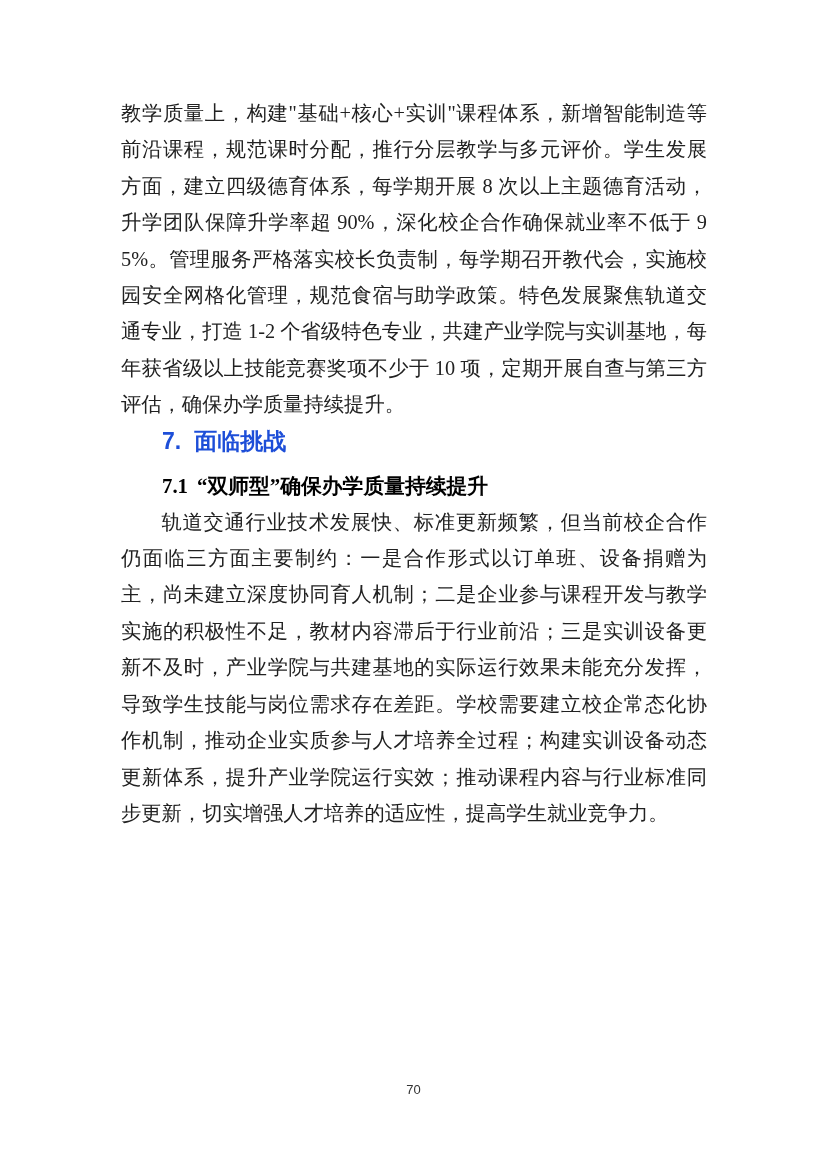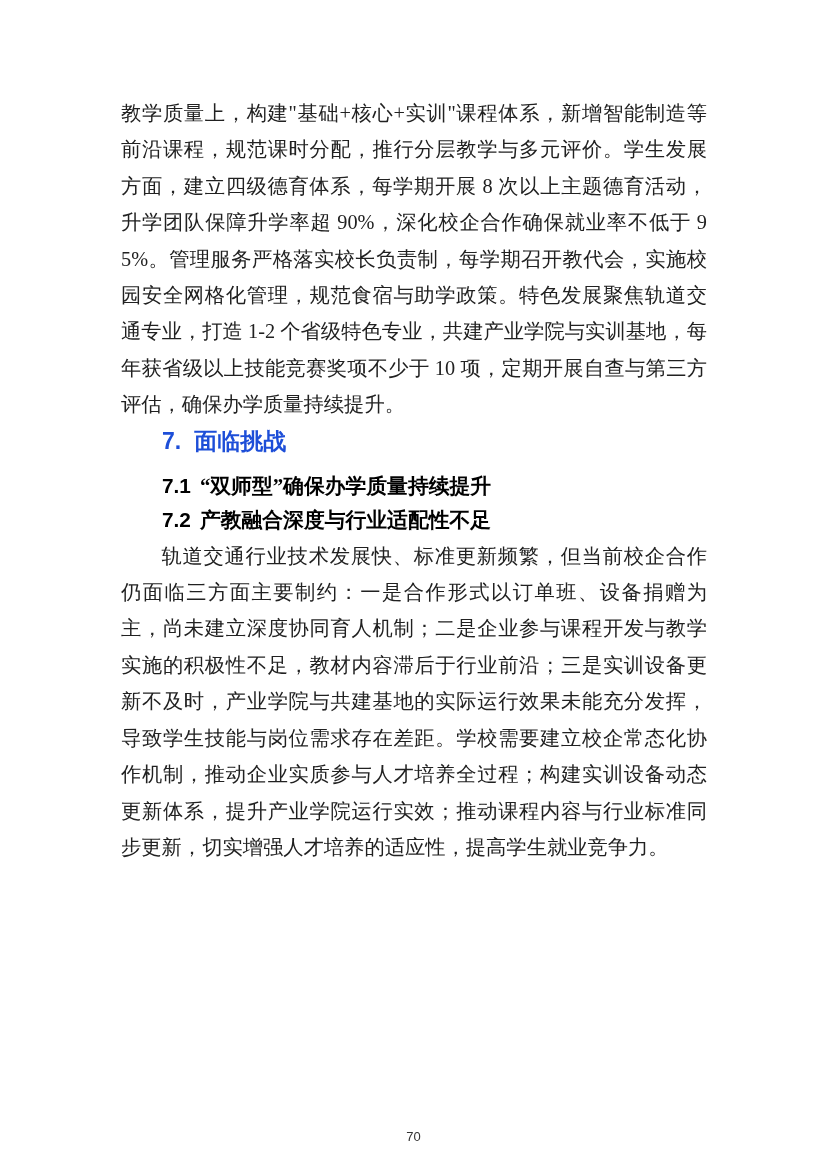--- a/index.html
+++ b/index.html
@@ -57,30 +57,30 @@
     padding-left: 41px;
     font-family: "Liberation Serif", "DejaVu Serif", serif;
     font-size: 20.8px;
     font-weight: bold;
     color: #000000;
     line-height: 28px;
   }
   .heading-2 .h-num {
     display: inline-block;
     margin-right: 9px;
-    font-family: Liberation Sans, sans-serif;
+    font-family: Liberation Serif, serif;
   }
   .heading-2.h-71 { margin-top: 15px; }
   .heading-2.h-72 { margin-top: 6px; }
 
   .page-number {
     position: absolute;
     left: 0;
     right: 0;
-    top: 1129px;
+    top: 1082px;
     text-align: center;
     font-family: "Liberation Sans", "DejaVu Sans", sans-serif;
     font-size: 13px;
     color: #333333;
   }
 </style>
 </head>
 <body>
 
 <div class="page">
@@ -90,22 +90,19 @@
 
     <h1 class="heading-1">
       <span class="h-num">7.</span><span>面临挑战</span>
     </h1>
 
     <h2 class="heading-2 h-71">
       <span class="h-num">7.1</span><span>“双师型”确保办学质量持续提升</span>
     </h2>
 
 
-    <h2 class="heading-2 h-72">
-      <span class="h-num">7.2</span><span>产教融合深度与行业适配性不足</span>
-    </h2>
 
     <p class="para p-72">轨道交通行业技术发展快、标准更新频繁，但当前校企合作仍面临三方面主要制约：一是合作形式以订单班、设备捐赠为主，尚未建立深度协同育人机制；二是企业参与课程开发与教学实施的积极性不足，教材内容滞后于行业前沿；三是实训设备更新不及时，产业学院与共建基地的实际运行效果未能充分发挥，导致学生技能与岗位需求存在差距。学校需要建立校企常态化协作机制，推动企业实质参与人才培养全过程；构建实训设备动态更新体系，提升产业学院运行实效；推动课程内容与行业标准同步更新，切实增强人才培养的适应性，提高学生就业竞争力。</p>
 
   </div>
 
   <div class="page-number">70</div>
 </div>
 
 </body></html>

